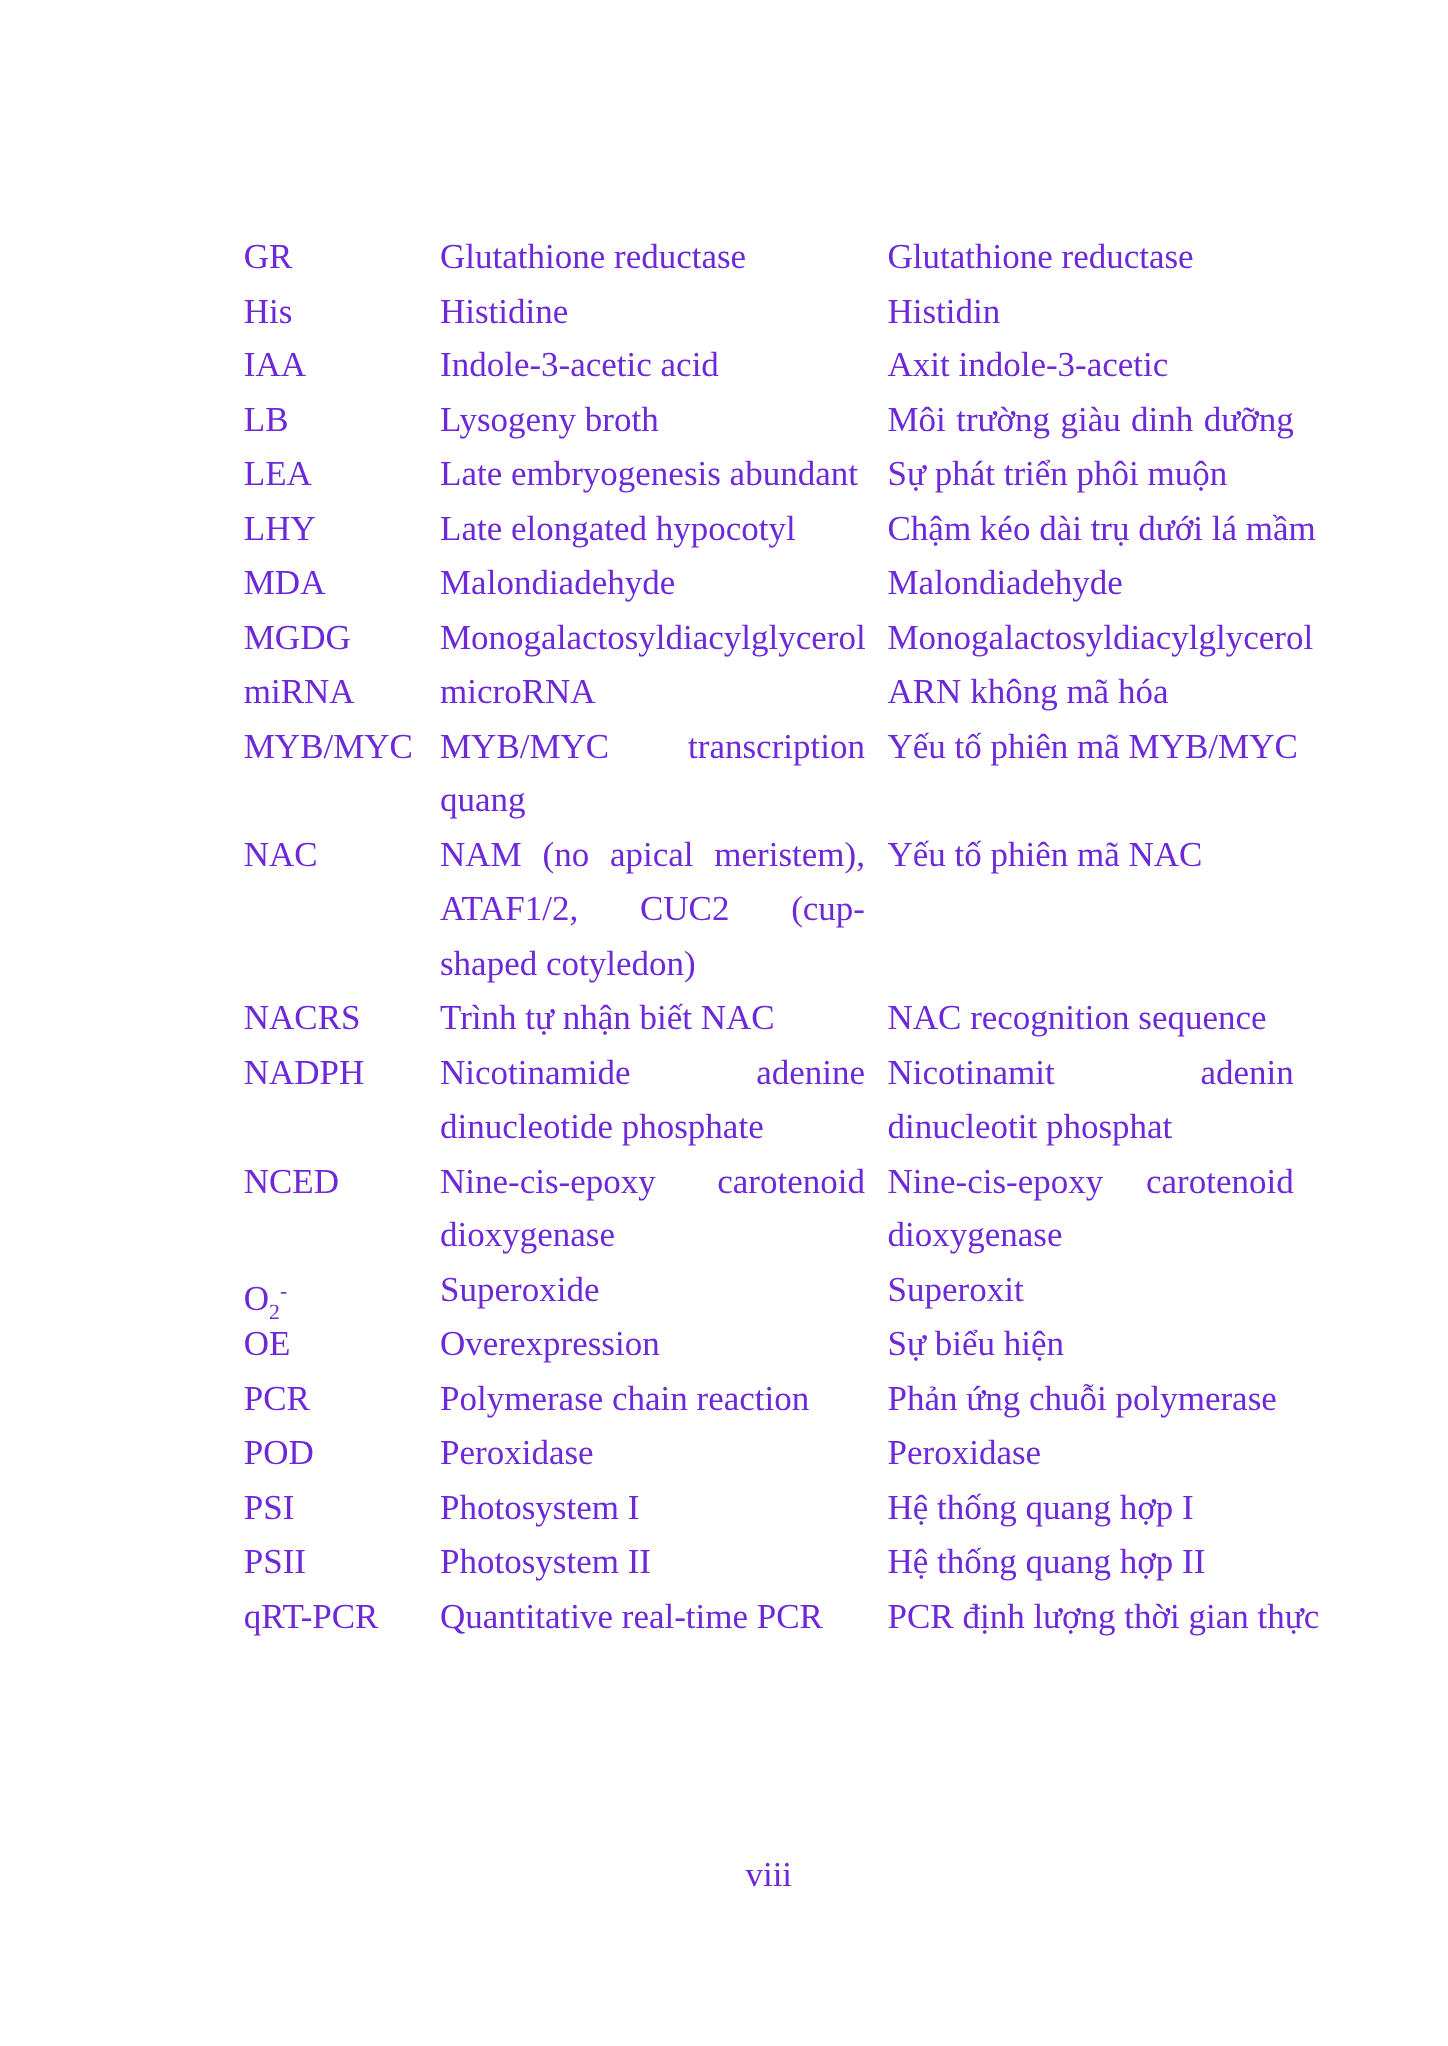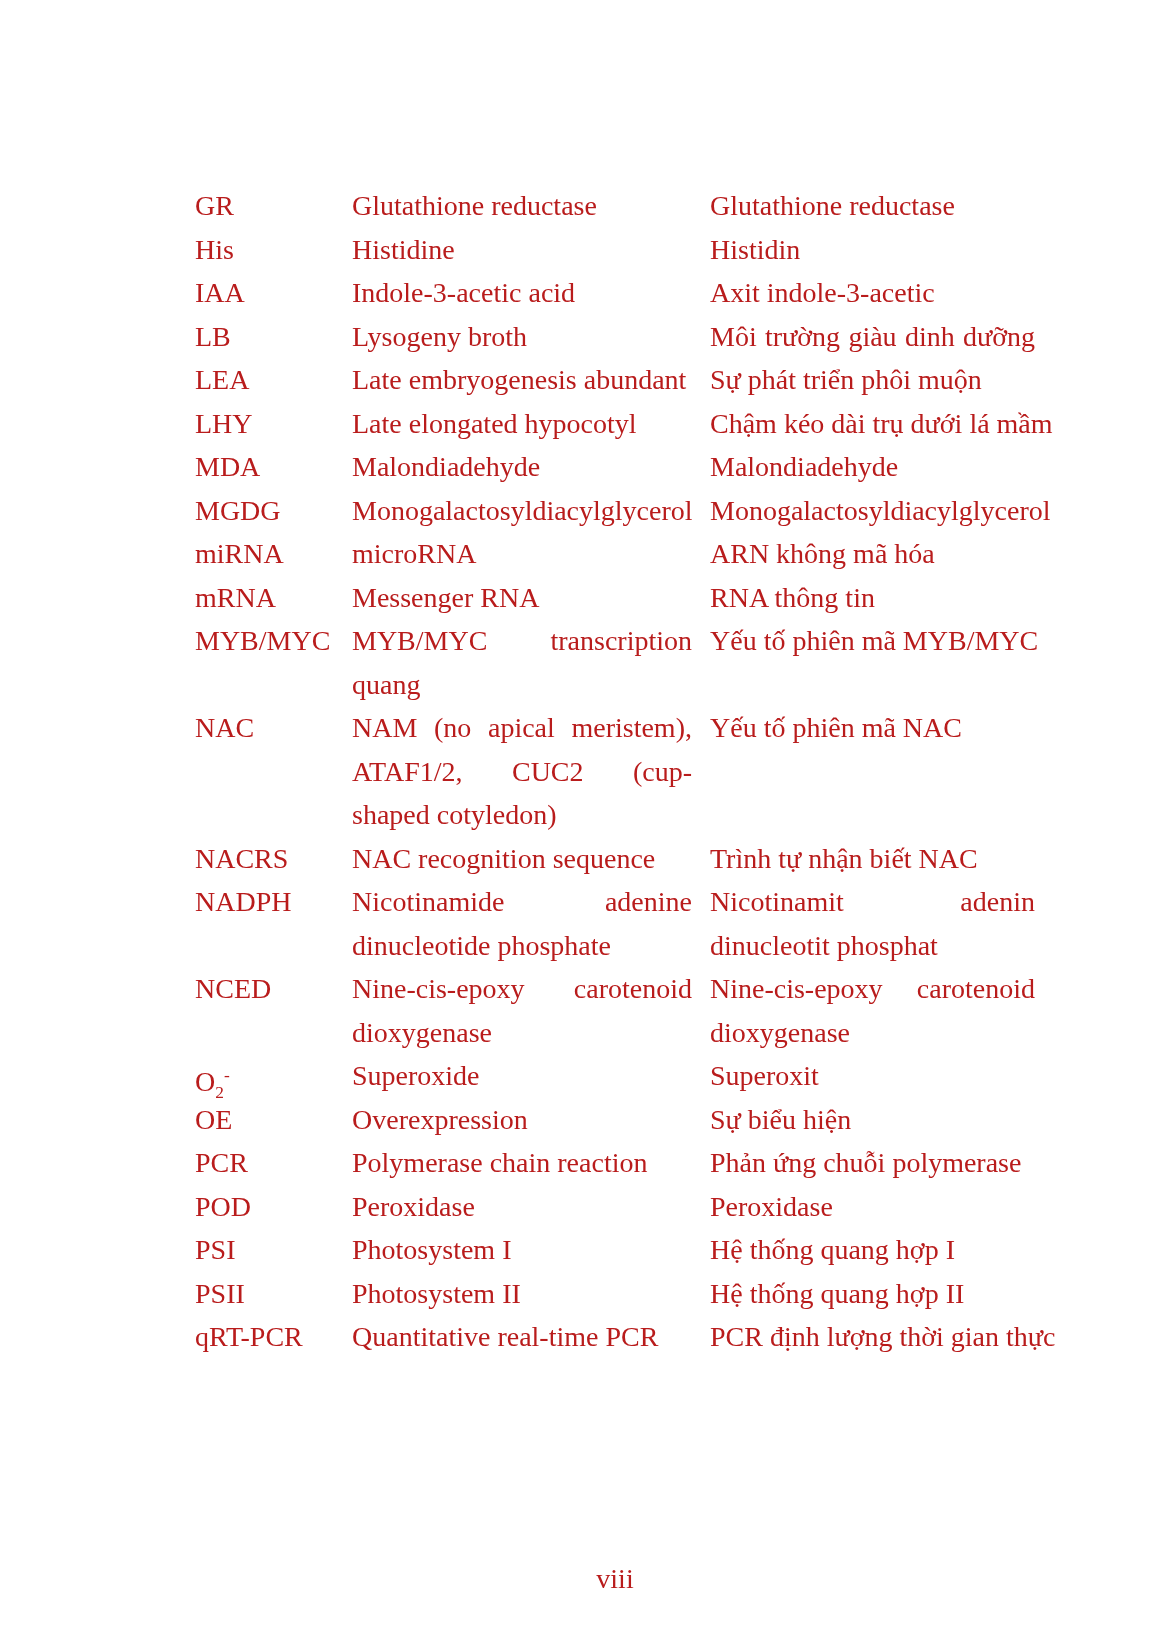--- a/index.html
+++ b/index.html
@@ -1,38 +1,38 @@
 <!DOCTYPE html>
 <html><head>
 <meta charset="utf-8">
 <style>
   html, body { margin: 0; padding: 0; background: #ffffff; }
   .page {
     position: relative;
     width: 1158px;
     height: 1637px;
     background: #ffffff;
-    color: #b91c1c;
+    color: #6d28d9;
     font-family: "Liberation Serif", "DejaVu Serif", serif;
     font-size: 28px;
     overflow: hidden;
   }
   .content { position: absolute; top: 184px; left: 195px; }
   .row { display: grid; grid-template-columns: 157px 358px 325px; align-items: start; }
   .cell { min-width: 0; }
   .line { line-height: 43.5px; height: 43.5px; white-space: nowrap; }
   .c2 .line { padding-right: 18px; }
   .c3 .line { width: 325px; }
   .just { display: flex; justify-content: space-between; align-items: center; }
   .italic { font-style: italic; }
   .sub { vertical-align: sub; font-size: 0.62em; }
   .sup { vertical-align: super; font-size: 0.62em; }
   .footer {
     position: absolute;
-    top: 1557px;
+    top: 1479px;
     left: 195px;
     width: 840px;
     text-align: center;
     line-height: 43.5px;
   }
 </style>
 </head>
 <body>
 
 <div class="page">
@@ -137,31 +137,20 @@
         </div>
         <div class="cell c2">
           <div class="line">microRNA</div>
         </div>
         <div class="cell c3">
           <div class="line">ARN không mã hóa</div>
         </div>
       </div>
       <div class="row">
         <div class="cell c1">
-          <div class="line">mRNA</div>
-        </div>
-        <div class="cell c2">
-          <div class="line">Messenger RNA</div>
-        </div>
-        <div class="cell c3">
-          <div class="line">RNA thông tin</div>
-        </div>
-      </div>
-      <div class="row">
-        <div class="cell c1">
           <div class="line">MYB/MYC</div>
         </div>
         <div class="cell c2">
           <div class="line just">
             <span>MYB/MYC</span>
             <span>transcription</span>
           </div>
           <div class="line">quang</div>
         </div>
         <div class="cell c3">
@@ -187,25 +176,25 @@
           <div class="line">shaped cotyledon)</div>
         </div>
         <div class="cell c3">
           <div class="line">Yếu tố phiên mã NAC</div>
         </div>
       </div>
       <div class="row">
         <div class="cell c1">
           <div class="line">NACRS</div>
         </div>
+        <div class="cell c3">
+          <div class="line">Trình tự nhận biết NAC</div>
+        </div>
         <div class="cell c2">
           <div class="line">NAC recognition sequence</div>
-        </div>
-        <div class="cell c3">
-          <div class="line">Trình tự nhận biết NAC</div>
         </div>
       </div>
       <div class="row">
         <div class="cell c1">
           <div class="line">NADPH</div>
         </div>
         <div class="cell c2">
           <div class="line just">
             <span>Nicotinamide</span>
             <span>adenine</span>

